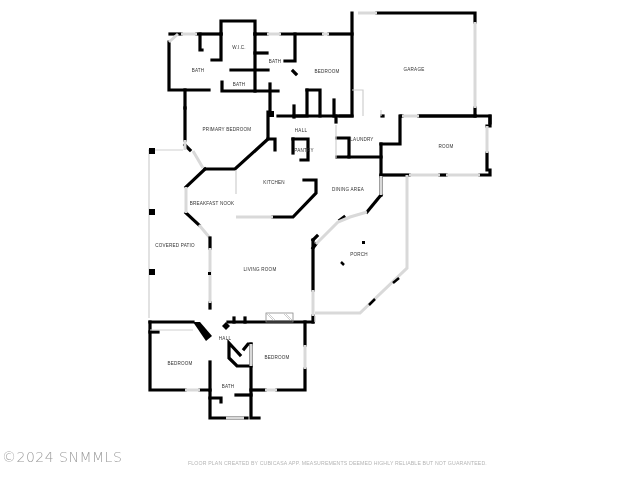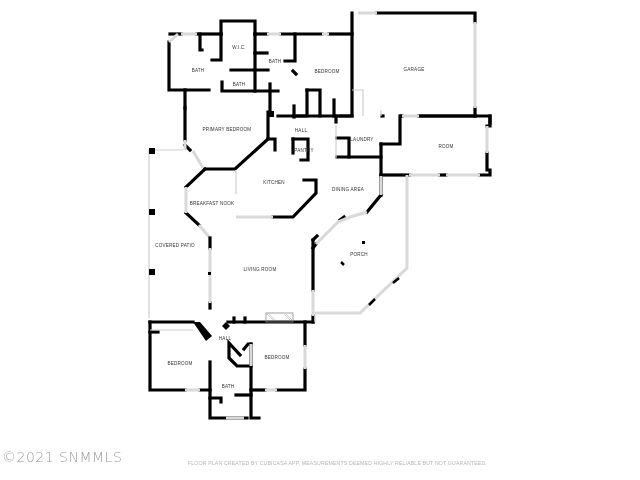--- a/index.html
+++ b/index.html
@@ -186,14 +186,14 @@
   <span class="room-label" style="left: 212px; top: 203px;">BREAKFAST NOOK</span>
   <span class="room-label" style="left: 175px; top: 245px;">COVERED PATIO</span>
   <span class="room-label" style="left: 359px; top: 254px;">PORCH</span>
   <span class="room-label" style="left: 260px; top: 269px;">LIVING ROOM</span>
   <span class="room-label" style="left: 225px; top: 338px;">HALL</span>
   <span class="room-label" style="left: 180px; top: 363px;">BEDROOM</span>
   <span class="room-label" style="left: 277px; top: 357px;">BEDROOM</span>
   <span class="room-label" style="left: 228px; top: 386px;">BATH</span>
 </div>
 
-<div class="copyright">©2021 SNMMLS</div>
+<div class="copyright">©2024 SNMMLS</div>
 <div class="disclaimer">FLOOR PLAN CREATED BY CUBICASA APP. MEASUREMENTS DEEMED HIGHLY RELIABLE BUT NOT GUARANTEED.</div>
 
 </body></html>

